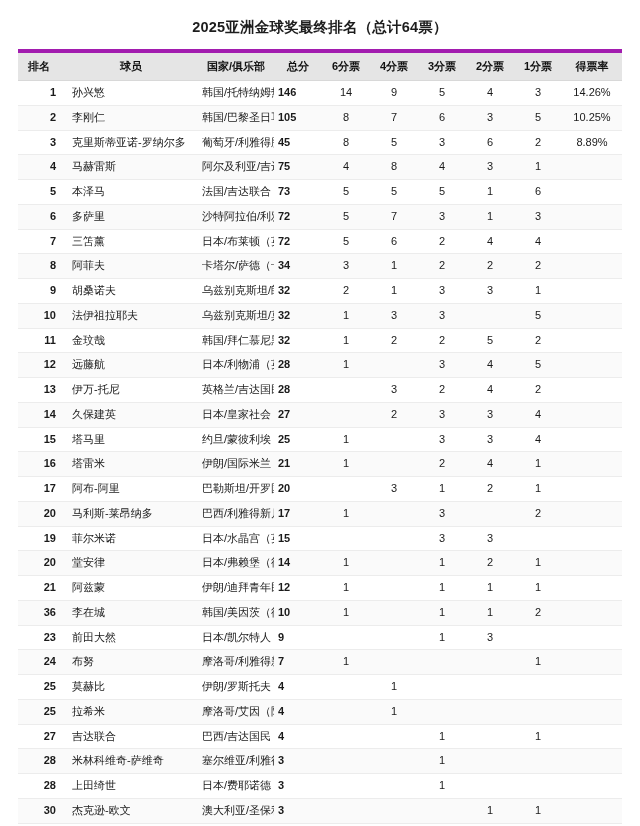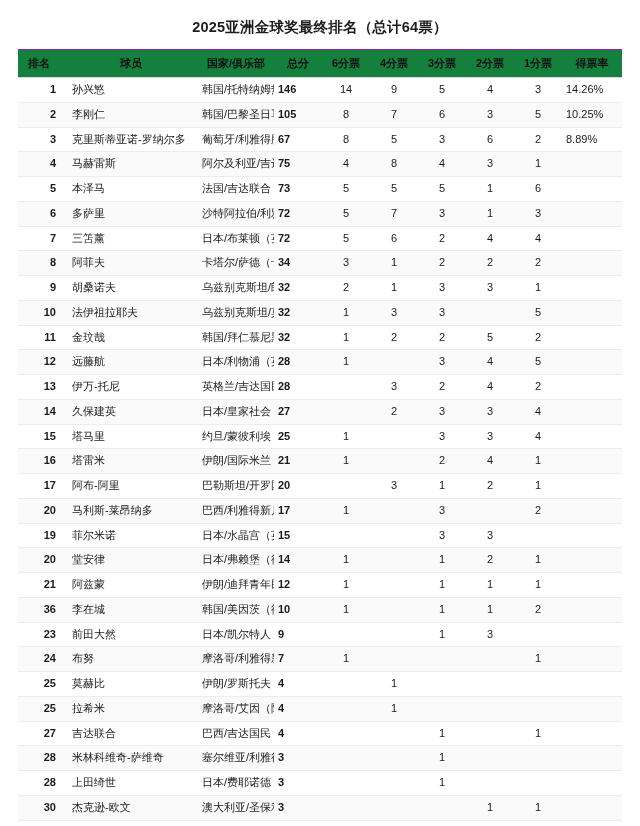--- a/index.html
+++ b/index.html
@@ -29,26 +29,26 @@
     letter-spacing: 0.2px;
     margin: 4px 0 12px 0;
   }
   table.rank-table {
     width: 100%;
     border-collapse: collapse;
     font-size: 11px;
     table-layout: fixed;
   }
   table.rank-table thead th {
-    background: #15803d;
+    background: #e5e5e5;
     font-weight: 700;
     font-size: 11px;
     color: #111;
     padding: 6px 4px;
-    border-top: 1px solid #a21caf;
+    border-top: 4px solid #a21caf;
     border-bottom: 1px solid #d8d8d8;
     text-align: center;
     white-space: nowrap;
   }
   table.rank-table tbody td {
     padding: 5px 4px;
     border-bottom: 1px solid #ececec;
     font-size: 11px;
     line-height: 1.25;
     vertical-align: middle;
@@ -80,20 +80,21 @@
     width: 40px;
     text-align: center;
   }
   .c-total {
     width: 40px;
     text-align: left;
     font-weight: 700;
   }
   .c-rate {
     width: 52px;
+    text-align: center;
     padding-right: 4px !important;
   }
   thead th.c-rank { text-align: right; padding-right: 8px; }
   thead th.c-player { text-align: left; padding-left: 8px; }
   thead th.c-club { text-align: left; padding-left: 8px; }
 </style>
 </head>
 <body>
 
 <div class="page">
@@ -135,21 +136,21 @@
           <td class="c-num">7</td>
           <td class="c-num">6</td>
           <td class="c-num">3</td>
           <td class="c-num">5</td>
           <td class="c-rate">10.25%</td>
         </tr>
         <tr>
           <td class="c-rank">3</td>
           <td class="c-player">克里斯蒂亚诺-罗纳尔多</td>
           <td class="c-club">葡萄牙/利雅得胜利（沙特阿拉伯）</td>
-          <td class="c-total">67</td>
+          <td class="c-total">45</td>
           <td class="c-num">8</td>
           <td class="c-num">5</td>
           <td class="c-num">3</td>
           <td class="c-num">6</td>
           <td class="c-num">2</td>
           <td class="c-rate">8.89%</td>
         </tr>
         <tr>
           <td class="c-rank">4</td>
           <td class="c-player">马赫雷斯</td>

